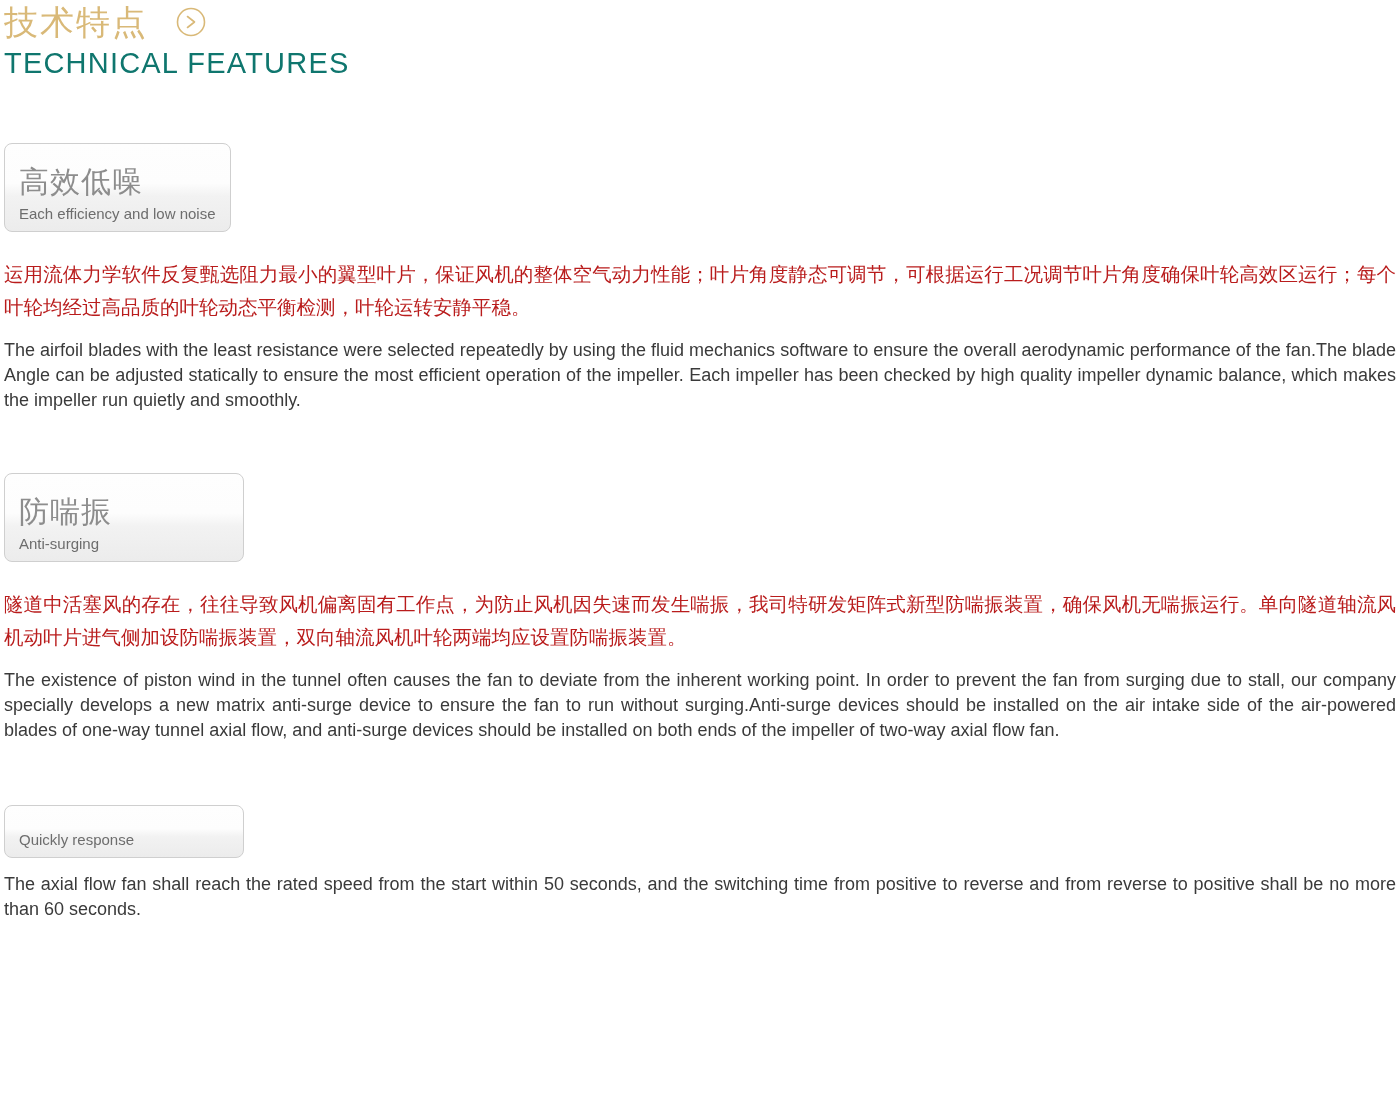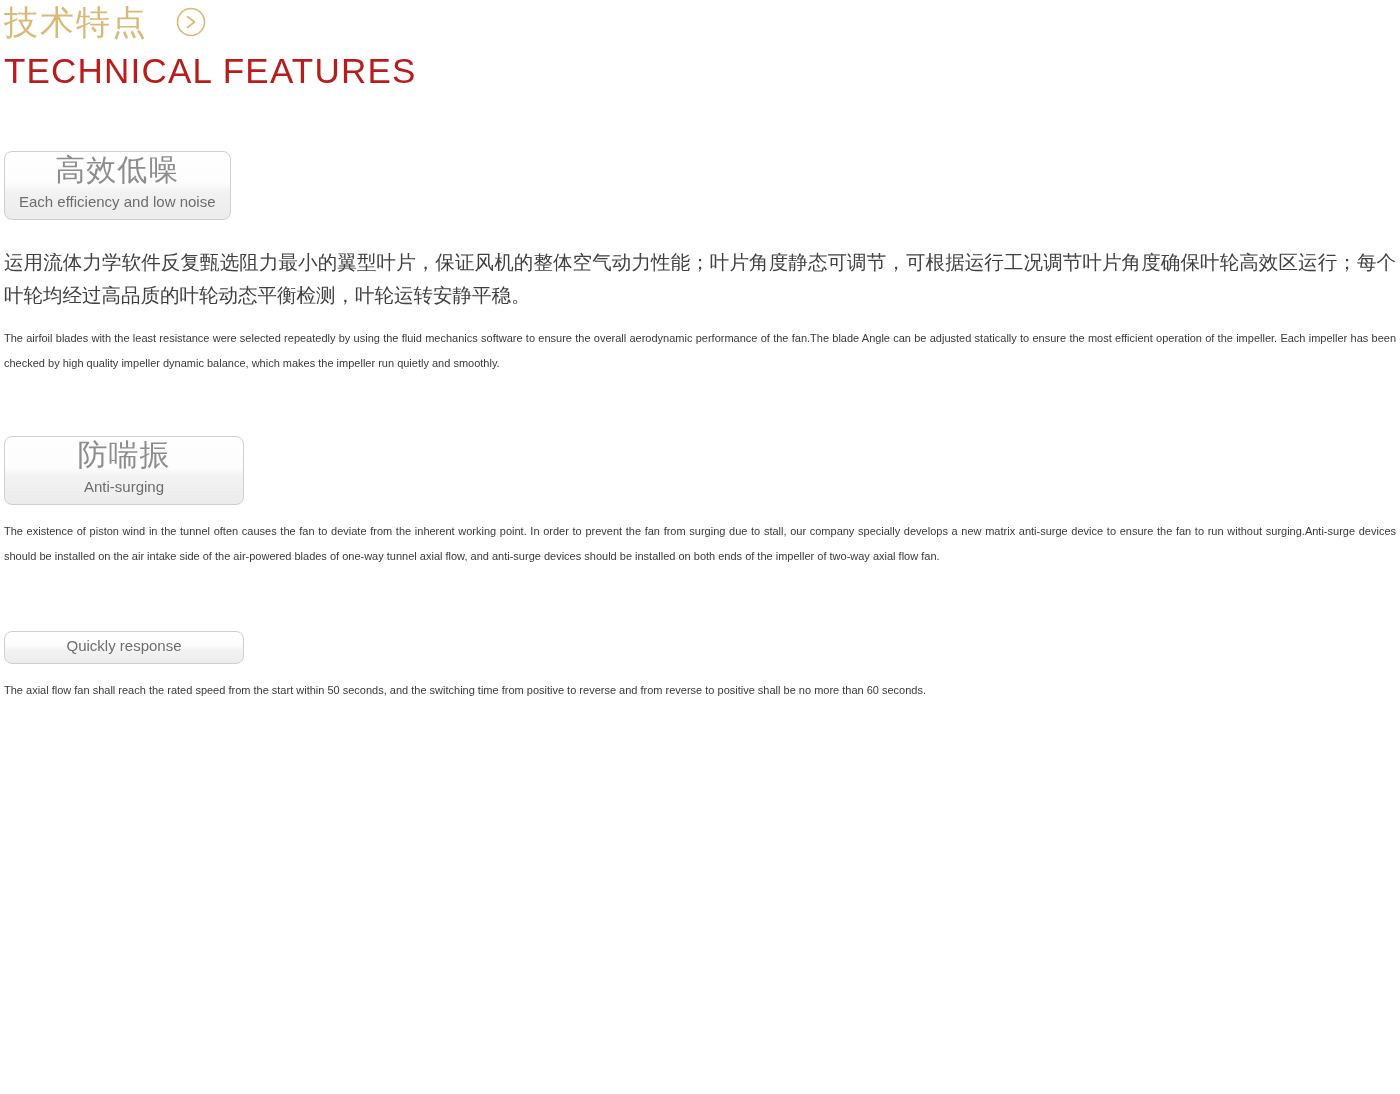--- a/index.html
+++ b/index.html
@@ -38,71 +38,70 @@
     letter-spacing: 2px;
     font-weight: normal;
   }
   .arrow-icon {
     width: 30px;
     height: 30px;
     flex: 0 0 auto;
     display: block;
   }
   .title-en {
-    margin-top: 12px;
-    font-size: 35px;
+    margin-top: 4px;
+    font-size: 29px;
     line-height: 34px;
-    color: #b91c1c;
+    color: #0f766e;
     letter-spacing: 1.2px;
     font-weight: normal;
   }
 
   
   .section {
     margin-top: 0;
   }
   .section-1 { padding-top: 63px; }
   .section-2 { padding-top: 60px; }
   .section-3 { padding-top: 62px; }
 
   .tag {
     display: inline-block;
     border: 1px solid #cfcfcf;
     border-radius: 8px;
     background: linear-gradient(to bottom, #fefefe 0%, #fdfdfd 45%, #f2f2f2 60%, #ececec 100%);
-    padding: 0 14px 7px 14px;
+    padding: 20px 14px 7px 14px;
     box-sizing: border-box;
     min-width: 100px;
-    text-align: center;
   }
   .tag-cn {
     font-size: 30px;
     line-height: 36px;
     color: #8d8d8d;
     letter-spacing: 1px;
     white-space: nowrap;
   }
   .tag-en {
     font-size: 15px;
     line-height: 20px;
     color: #6d6d6d;
     margin-top: 4px;
     white-space: nowrap;
   }
 
   .para-cn {
     font-size: 19.5px;
     line-height: 33px;
-    color: #404040;
+    color: #b91c1c;
     margin-top: 26px;
     text-align: justify;
     text-justify: inter-ideograph;
   }
   .para-en {
-    font-size: 11px;
+    font-size: 18px;
     line-height: 25px;
     color: #3a3a3a;
     margin-top: 14px;
     text-align: justify;
   }
   .para-en.j { text-align: justify; }
 </style>
 </head>
 <body>
 
@@ -128,20 +127,21 @@
     </div>
     <div class="para-cn">运用流体力学软件反复甄选阻力最小的翼型叶片，保证风机的整体空气动力性能；叶片角度静态可调节，可根据运行工况调节叶片角度确保叶轮高效区运行；每个叶轮均经过高品质的叶轮动态平衡检测，叶轮运转安静平稳。</div>
     <div class="para-en j">The airfoil blades with the least resistance were selected repeatedly by using the fluid mechanics software to ensure the overall aerodynamic performance of the fan.The blade Angle can be adjusted statically to ensure the most efficient operation of the impeller. Each impeller has been checked by high quality impeller dynamic balance, which makes the impeller run quietly and smoothly.</div>
   </div>
 
   <div class="section section-2">
     <div class="tag" style="min-width:240px">
       <div class="tag-cn">防喘振</div>
       <div class="tag-en">Anti-surging</div>
     </div>
+    <div class="para-cn">隧道中活塞风的存在，往往导致风机偏离固有工作点，为防止风机因失速而发生喘振，我司特研发矩阵式新型防喘振装置，确保风机无喘振运行。单向隧道轴流风机动叶片进气侧加设防喘振装置，双向轴流风机叶轮两端均应设置防喘振装置。</div>
     <div class="para-en j">The existence of piston wind in the tunnel often causes the fan to deviate from the inherent working point. In order to prevent the fan from surging due to stall, our company specially develops a new matrix anti-surge device to ensure the fan to run without surging.Anti-surge devices should be installed on the air intake side of the air-powered blades of one-way tunnel axial flow, and anti-surge devices should be installed on both ends of the impeller of two-way axial flow fan.</div>
   </div>
 
   <div class="section section-3">
     <div class="tag" style="min-width:240px">
       <div class="tag-en">Quickly response</div>
     </div>
     <div class="para-en j">The axial flow fan shall reach the rated speed from the start within 50 seconds, and the switching time from positive to reverse and from reverse to positive shall be no more than 60 seconds.</div>
   </div>
 

